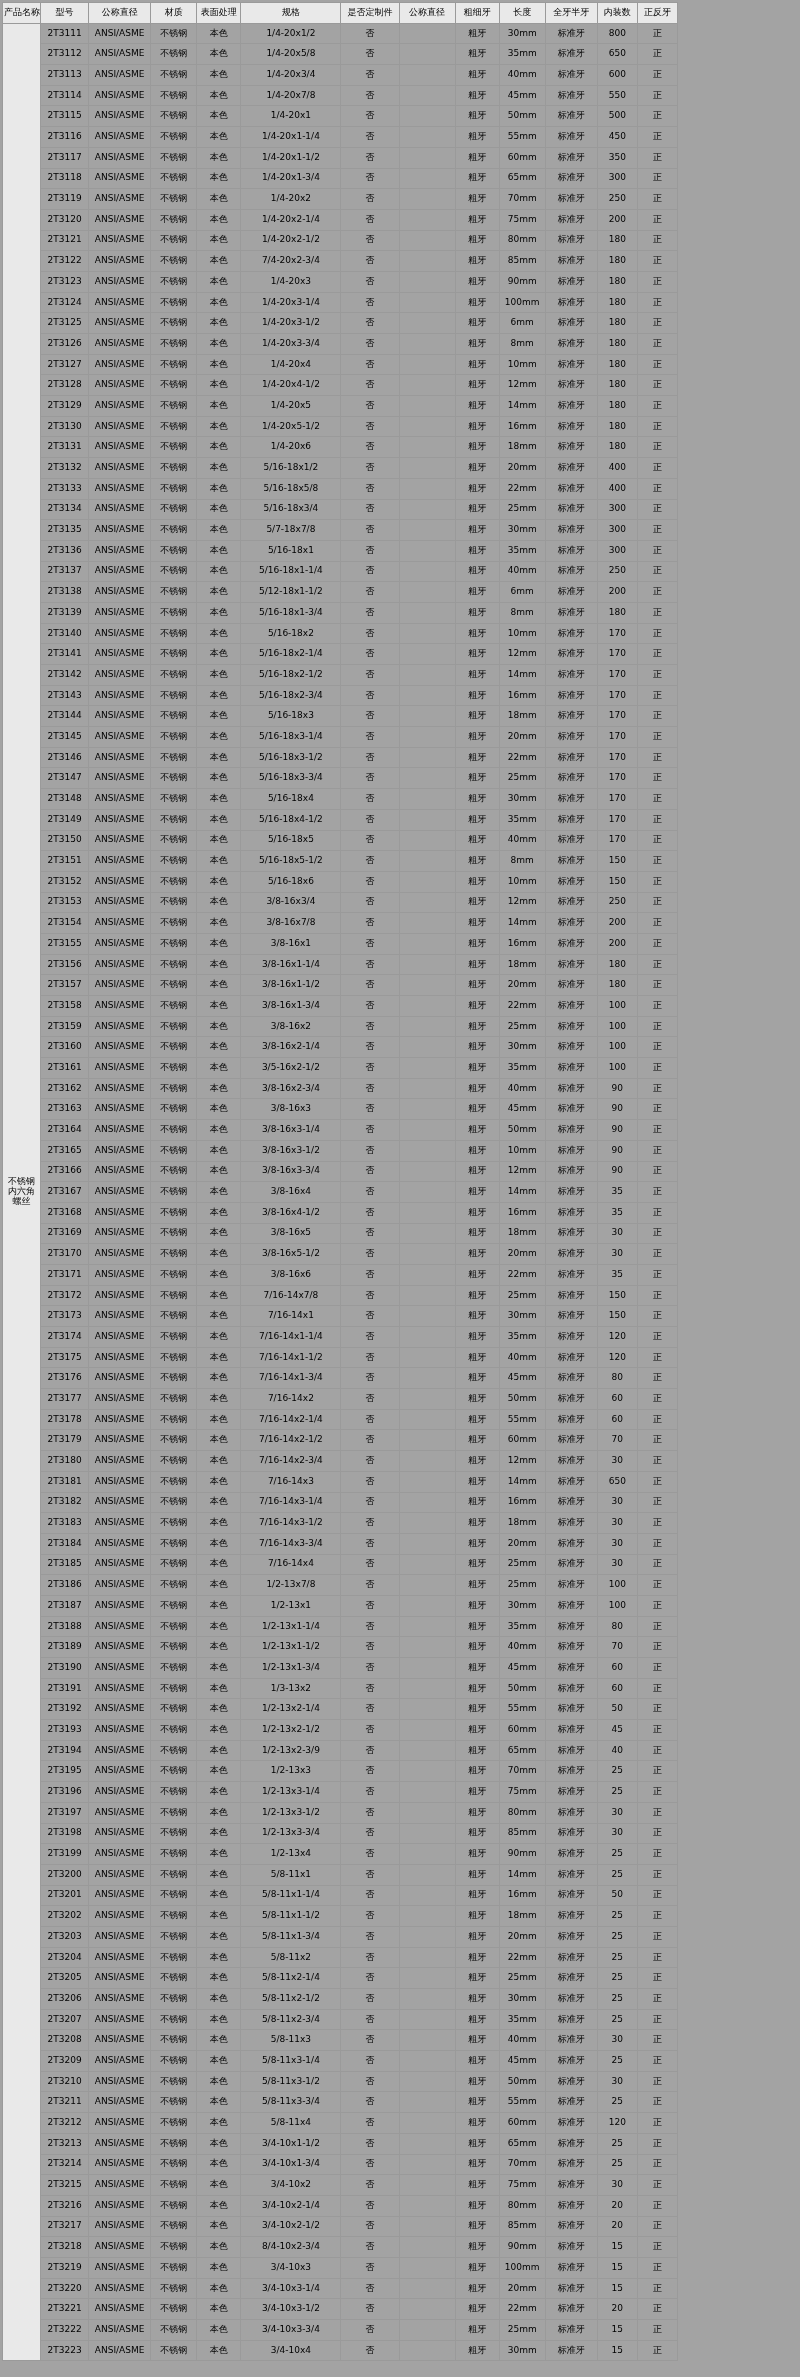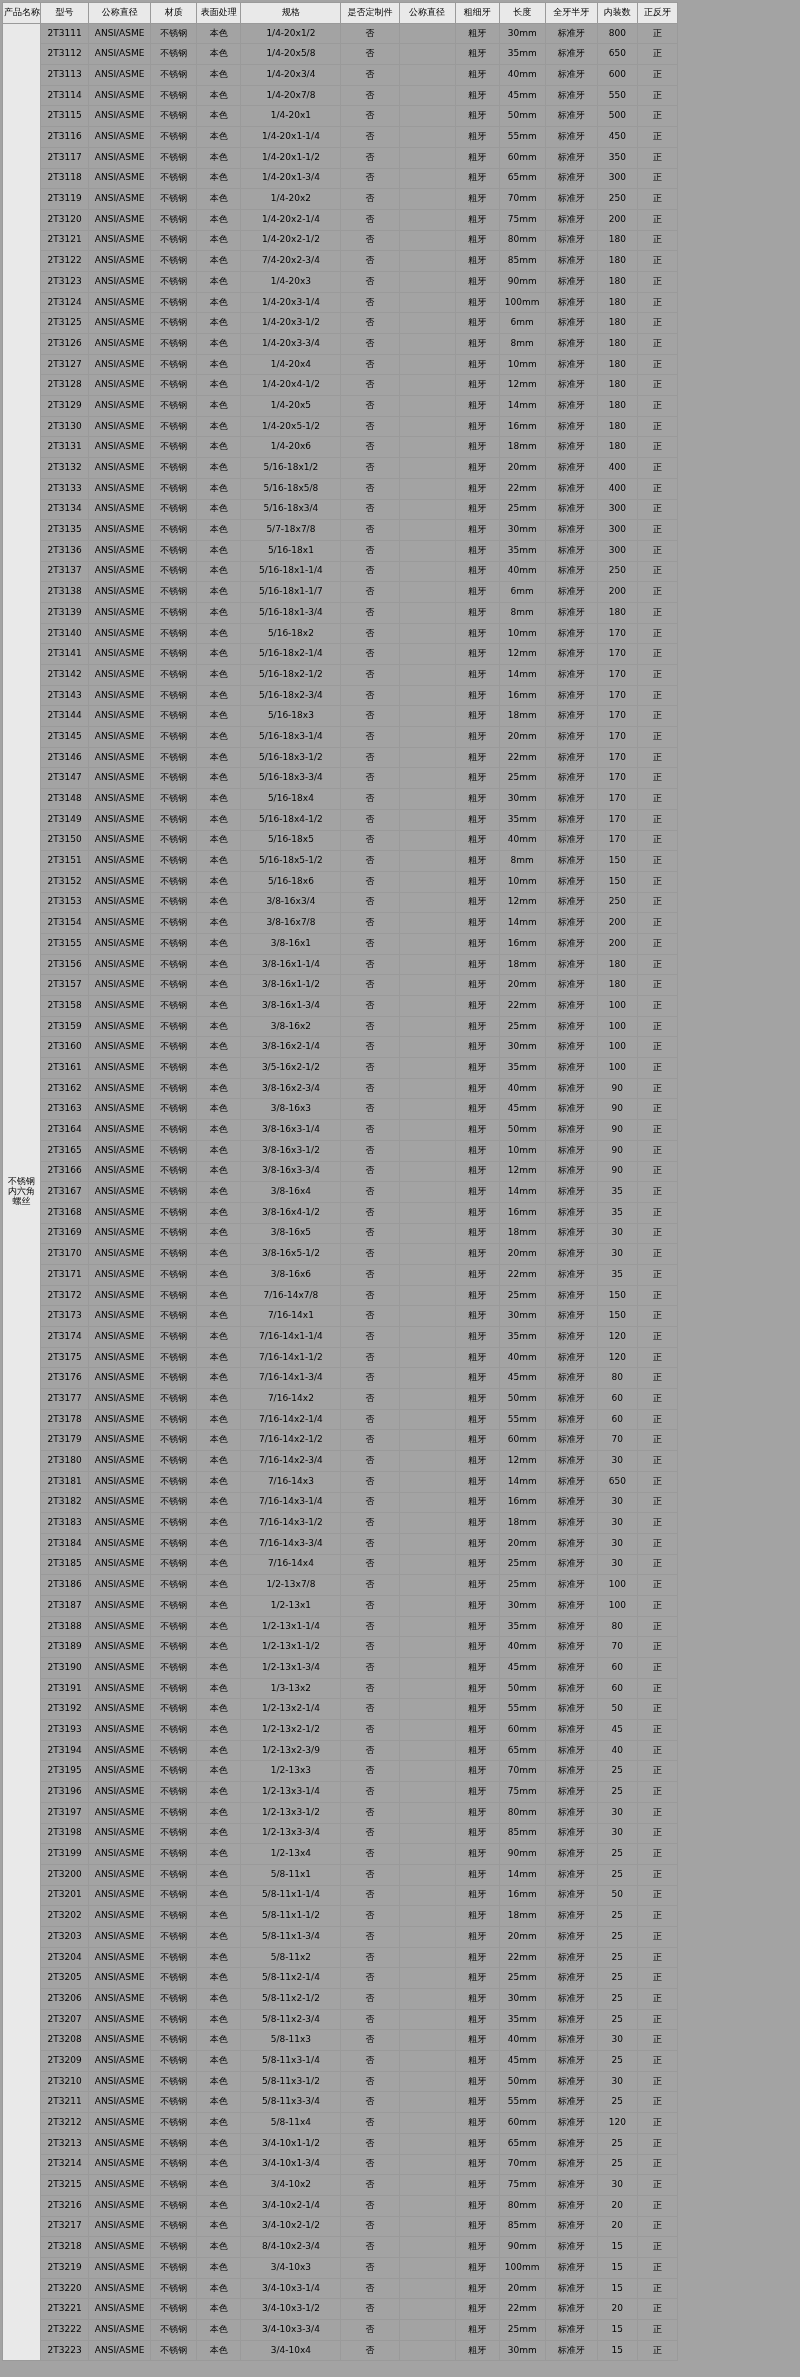--- a/index.html
+++ b/index.html
@@ -452,21 +452,21 @@
           <td>40mm</td>
           <td>标准牙</td>
           <td>250</td>
           <td>正</td>
         </tr>
         <tr>
           <td>2T3138</td>
           <td>ANSI/ASME</td>
           <td>不锈钢</td>
           <td>本色</td>
-          <td>5/16-18x1-1/7</td>
+          <td>5/12-18x1-1/2</td>
           <td>否</td>
           <td></td>
           <td>粗牙</td>
           <td>6mm</td>
           <td>标准牙</td>
           <td>200</td>
           <td>正</td>
         </tr>
         <tr>
           <td>2T3139</td>

